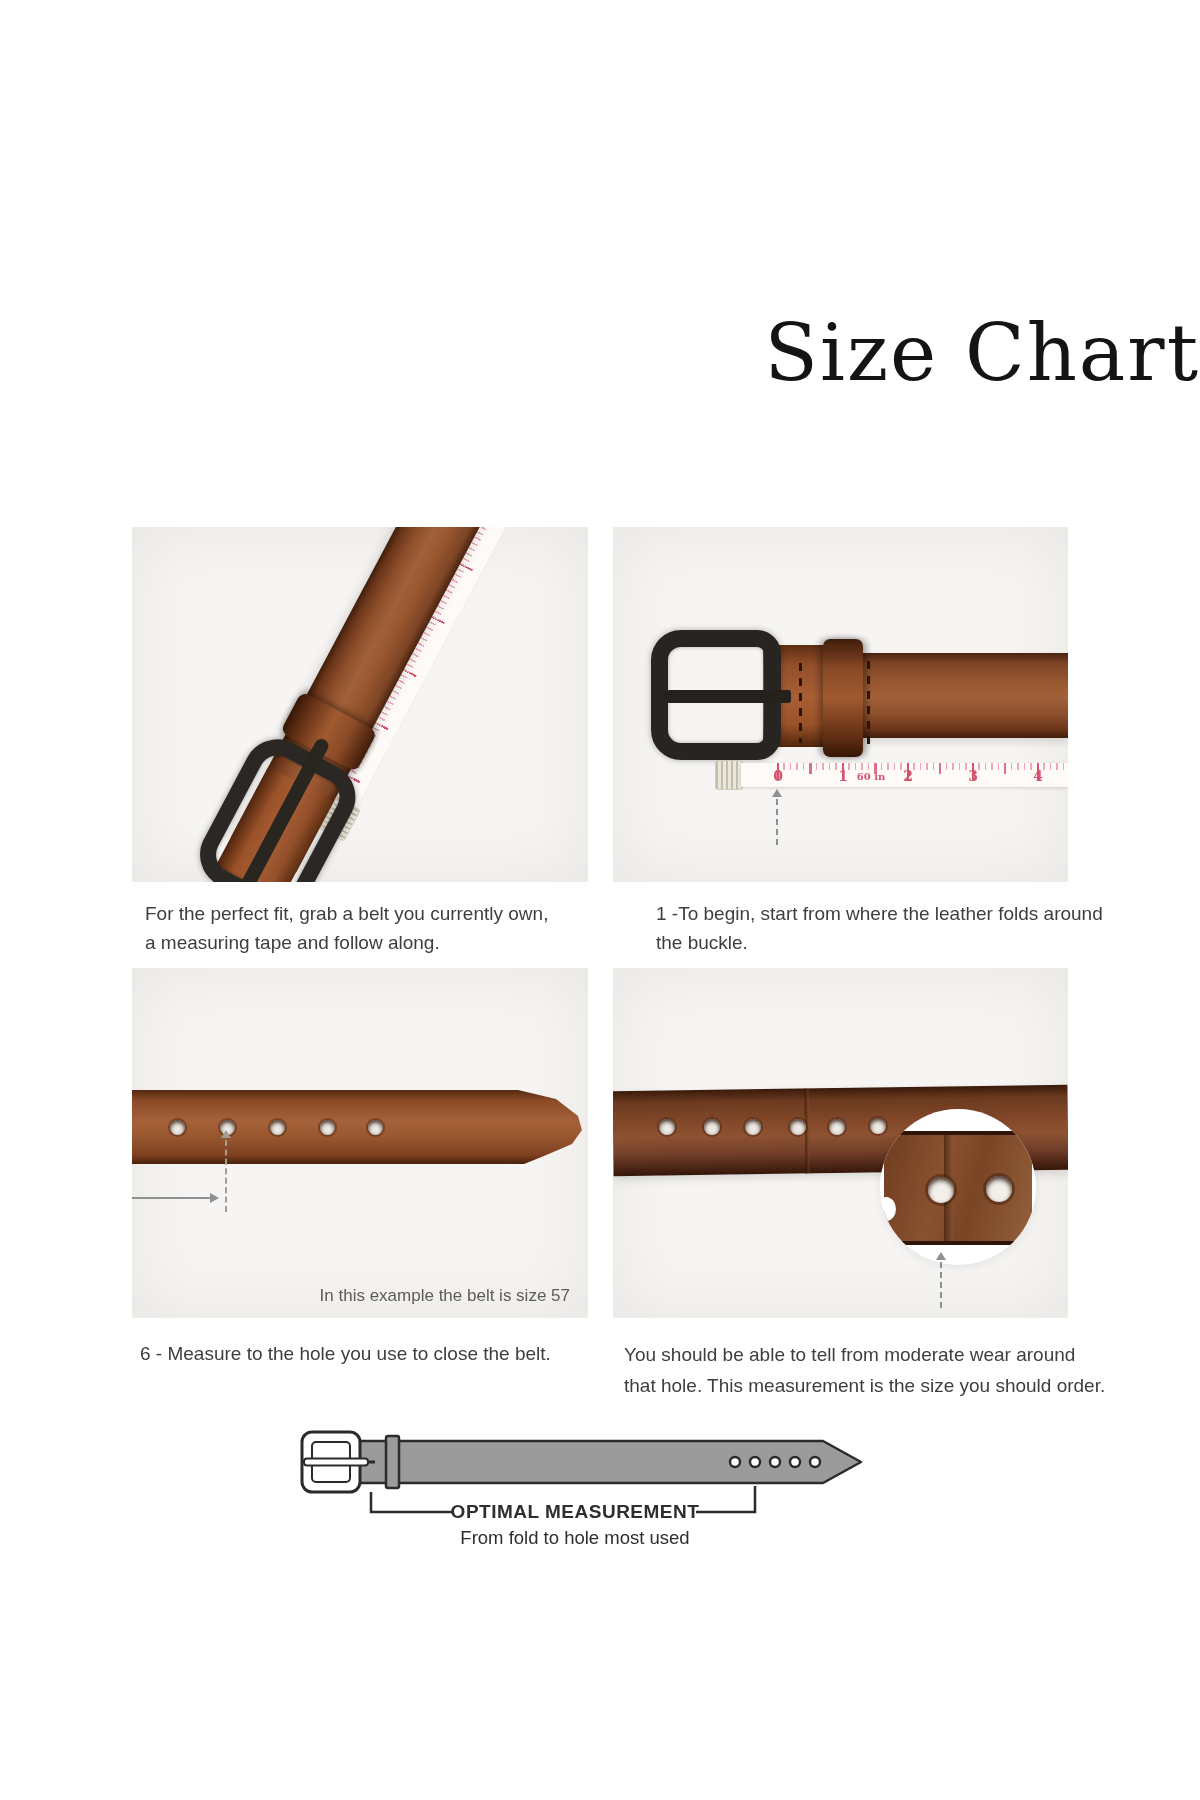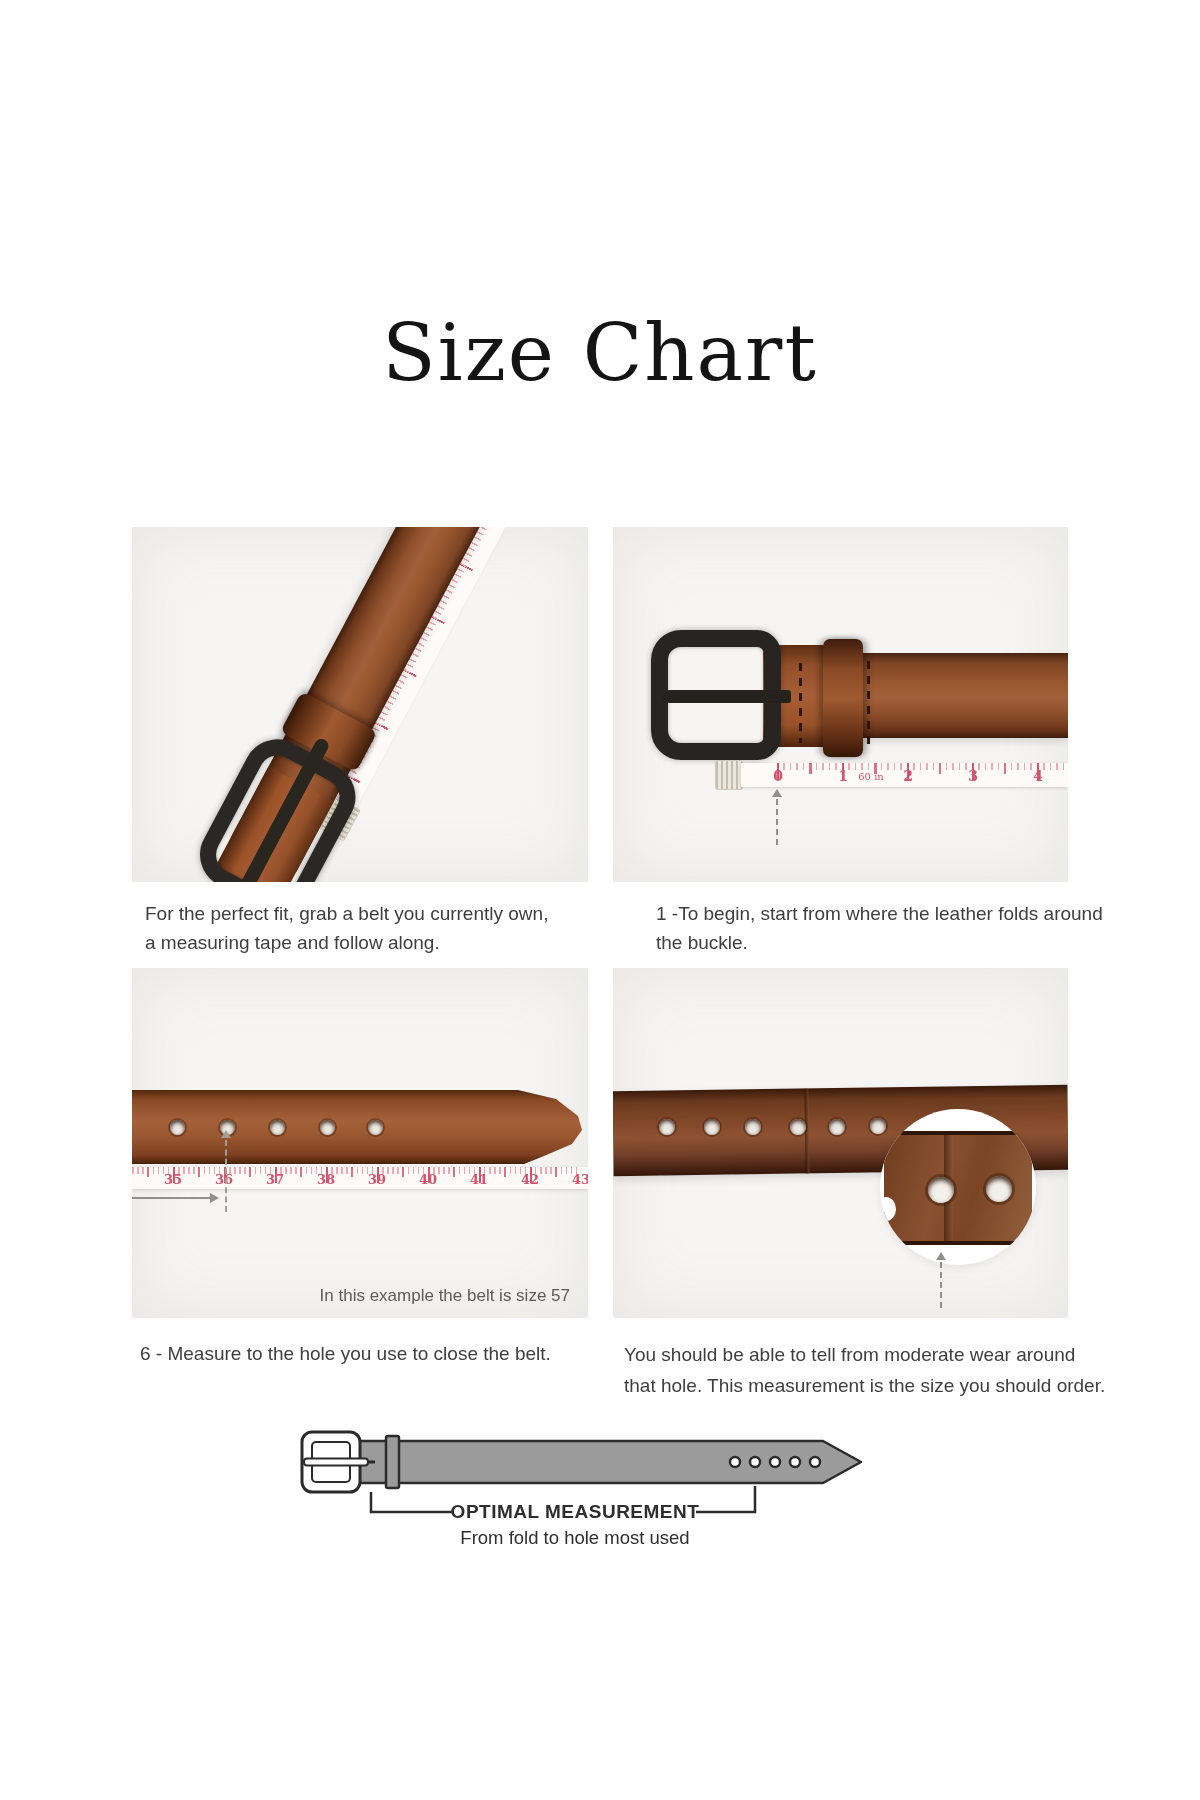--- a/index.html
+++ b/index.html
@@ -1,20 +1,20 @@
 <!DOCTYPE html>
 <html><head>
 <meta charset="utf-8">
 <style>
   *{margin:0;padding:0;box-sizing:border-box}
   html,body{width:1200px;height:1800px}
   body{position:relative;background:#ffffff;font-family:"Liberation Sans",sans-serif;overflow:hidden}
 
   
-  .page-title{position:absolute;top:308px;left:0;width:1200px;text-align:center;
+  .page-title{position:absolute;top:308px;left:0;width:1200px;text-align:right;
     font-family:"DejaVu Serif",serif;font-weight:400;font-size:78px;letter-spacing:2px;color:#141414}
 
   
   .panel{position:absolute;background:#f6f5f3;overflow:hidden;
     box-shadow:inset 0 0 70px rgba(150,140,128,.14)}
   #p1{left:132px;top:527px;width:456px;height:355px}
   #p2{left:613px;top:527px;width:455px;height:355px}
   #p3{left:132px;top:968px;width:456px;height:350px}
   #p4{left:613px;top:968px;width:455px;height:350px}
 
@@ -46,21 +46,21 @@
       repeating-linear-gradient(to right,#efa7b6 0 1.4px,transparent 1.4px 5.1px);
     background-size:100% 16px,100% 10px,100% 7px;background-repeat:no-repeat;
     background-position:-10px 0,-10px 0,-10px 0}
   .tape1{background-image:
       repeating-linear-gradient(to right,#efa7b6 0 1.4px,transparent 1.4px 6px),
       repeating-linear-gradient(to right,#d4536e 0 2px,transparent 2px 60px);
     background-size:100% 7px,100% 14px;background-repeat:no-repeat;
     background-position:0 16px,0 9px}
   .tapeNum{position:absolute;top:5px;transform:translateX(-50%);font-size:14px;font-weight:700;
     color:#d4536e;font-family:"DejaVu Serif",serif}
-  .tapeNum.small{top:8px;font-size:10px;font-weight:400}
+  .tapeNum.small{top:8px;font-size:10px;font-weight:700}
   .tape3 .tapeNum{font-size:13px}
   .clasp{position:absolute;background:#ebe7db;border:1px solid #cfcaba;border-radius:3px;
     background-image:repeating-linear-gradient(to right,rgba(120,112,92,.35) 0 2px,transparent 2px 5px)}
 
   
   .dashV{position:absolute;width:0;border-left:2px dashed #8f8f8f}
   .ahUp{position:absolute;width:0;height:0;border-left:5px solid transparent;border-right:5px solid transparent;border-bottom:8px solid #8f8f8f}
   .arrLine{position:absolute;height:2px;background:#909090}
   .ahRight{position:absolute;width:0;height:0;border-top:5px solid transparent;border-bottom:5px solid transparent;border-left:9px solid #909090}
 
@@ -152,31 +152,20 @@
   <div class="dashV" style="left:163px;top:272px;height:46px"></div>
 </div>
 
 <div class="panel" id="p3">
   <div class="p3-strap strap-grad-light"></div>
   <div class="hole" style="left:38px;top:152px;width:15px;height:15px"></div>
   <div class="hole" style="left:88px;top:152px;width:15px;height:15px"></div>
   <div class="hole" style="left:138px;top:152px;width:15px;height:15px"></div>
   <div class="hole" style="left:188px;top:152px;width:15px;height:15px"></div>
   <div class="hole" style="left:236px;top:152px;width:15px;height:15px"></div>
-  <div class="tape tape3" style="left:0;top:199px;width:456px;height:22px">
-    <span class="tapeNum" style="left:41px">35</span>
-    <span class="tapeNum" style="left:92px">36</span>
-    <span class="tapeNum" style="left:143px">37</span>
-    <span class="tapeNum" style="left:194px">38</span>
-    <span class="tapeNum" style="left:245px">39</span>
-    <span class="tapeNum" style="left:296px">40</span>
-    <span class="tapeNum" style="left:347px">41</span>
-    <span class="tapeNum" style="left:398px">42</span>
-    <span class="tapeNum" style="left:449px">43</span>
-  </div>
   <div class="ahUp" style="left:89px;top:162px;border-bottom-color:#a39d93"></div>
   <div class="dashV" style="left:93px;top:172px;height:72px;border-left-color:#a39d93;z-index:3"></div>
   <div class="arrLine" style="left:0;top:229px;width:78px"></div>
   <div class="ahRight" style="left:78px;top:225px"></div>
   <div class="p3-note">In this example the belt is size 57</div>
 </div>
 
 <div class="panel" id="p4">
   <div class="p4-strap strap-grad-dark">
     <div class="p4-seam"></div>

